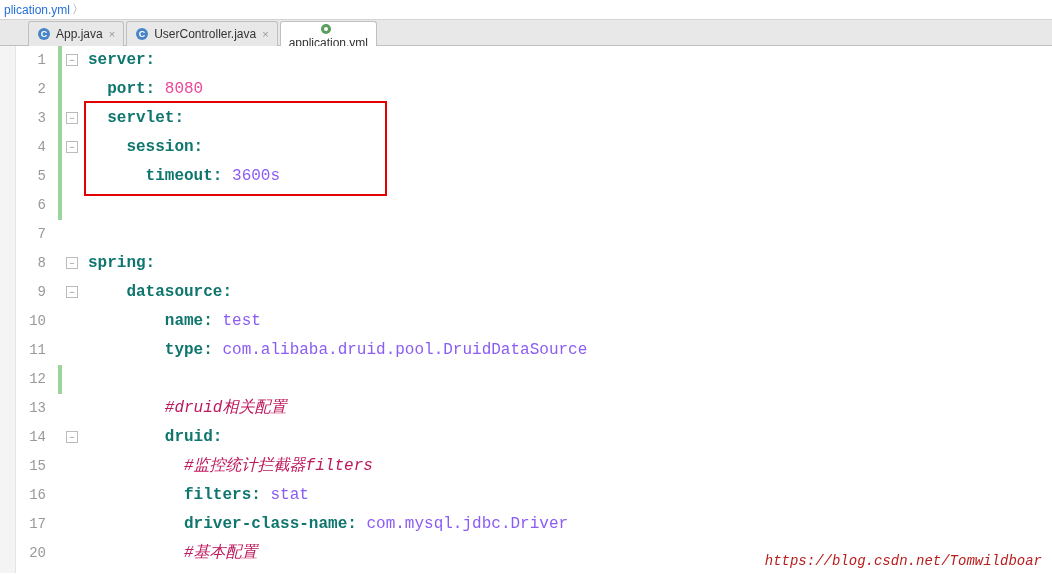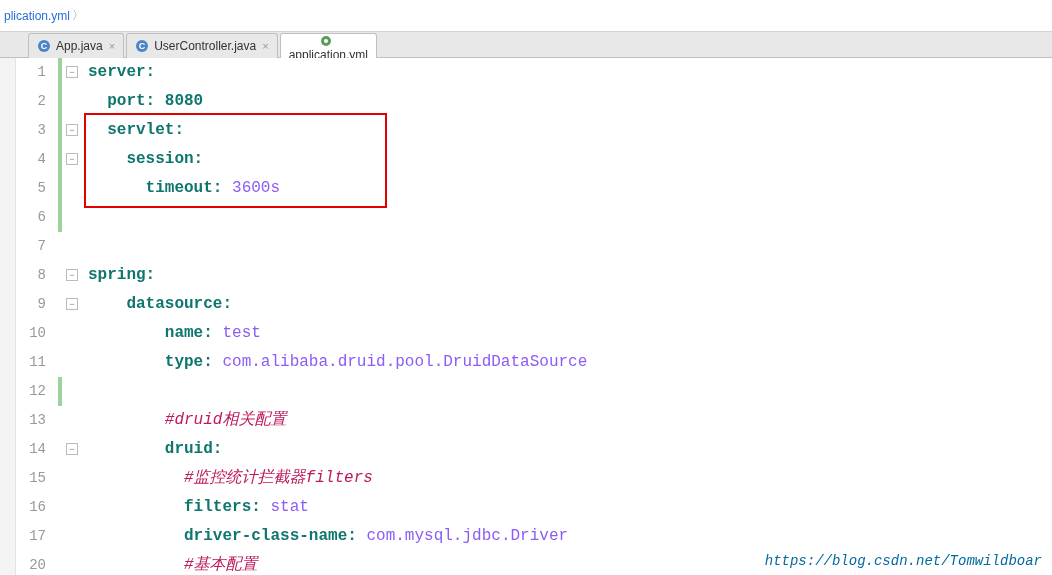--- a/index.html
+++ b/index.html
@@ -6,21 +6,21 @@
     body {
       font-family: "Segoe UI", Tahoma, sans-serif;
       font-size: 13px;
       background: #fff;
       width: 1052px;
       height: 575px;
       overflow: hidden;
       position: relative;
     }
     .breadcrumb {
-      height: 32px;
+      height: 20px;
       display: flex;
       align-items: center;
       padding: 0 4px;
       color: #2470d8;
       font-size: 12px;
       border-bottom: 1px solid #d4d4d4;
     }
     .breadcrumb-chevron {
       color: #888;
       margin: 0 2px;
@@ -123,32 +123,32 @@
       position: relative;
     }
     .code-line {
       height: 29px;
       line-height: 29px;
       white-space: pre;
       padding-left: 0;
     }
     .k { color: #0f766e; font-weight: bold; }
     .v { color: #8b5cf6; }
-    .n { color: #0f766e; font-weight: bold; }
+    .n { color: #ec4899; }
     .c { color: #be185d; font-style: italic; }
     .red-box {
       position: absolute;
       border: 2px solid #e30000;
       pointer-events: none;
     }
     .watermark {
       position: absolute;
       bottom: 6px;
       right: 10px;
-      color: #0369a1;
+      color: #b91c1c;
       font-size: 14px;
       font-family: "Courier New", monospace;
       font-style: italic;
     }
     .line-highlight-full {
       position: absolute;
       left: 0;
       right: 0;
       height: 29px;
       background: #fdf9e5;

